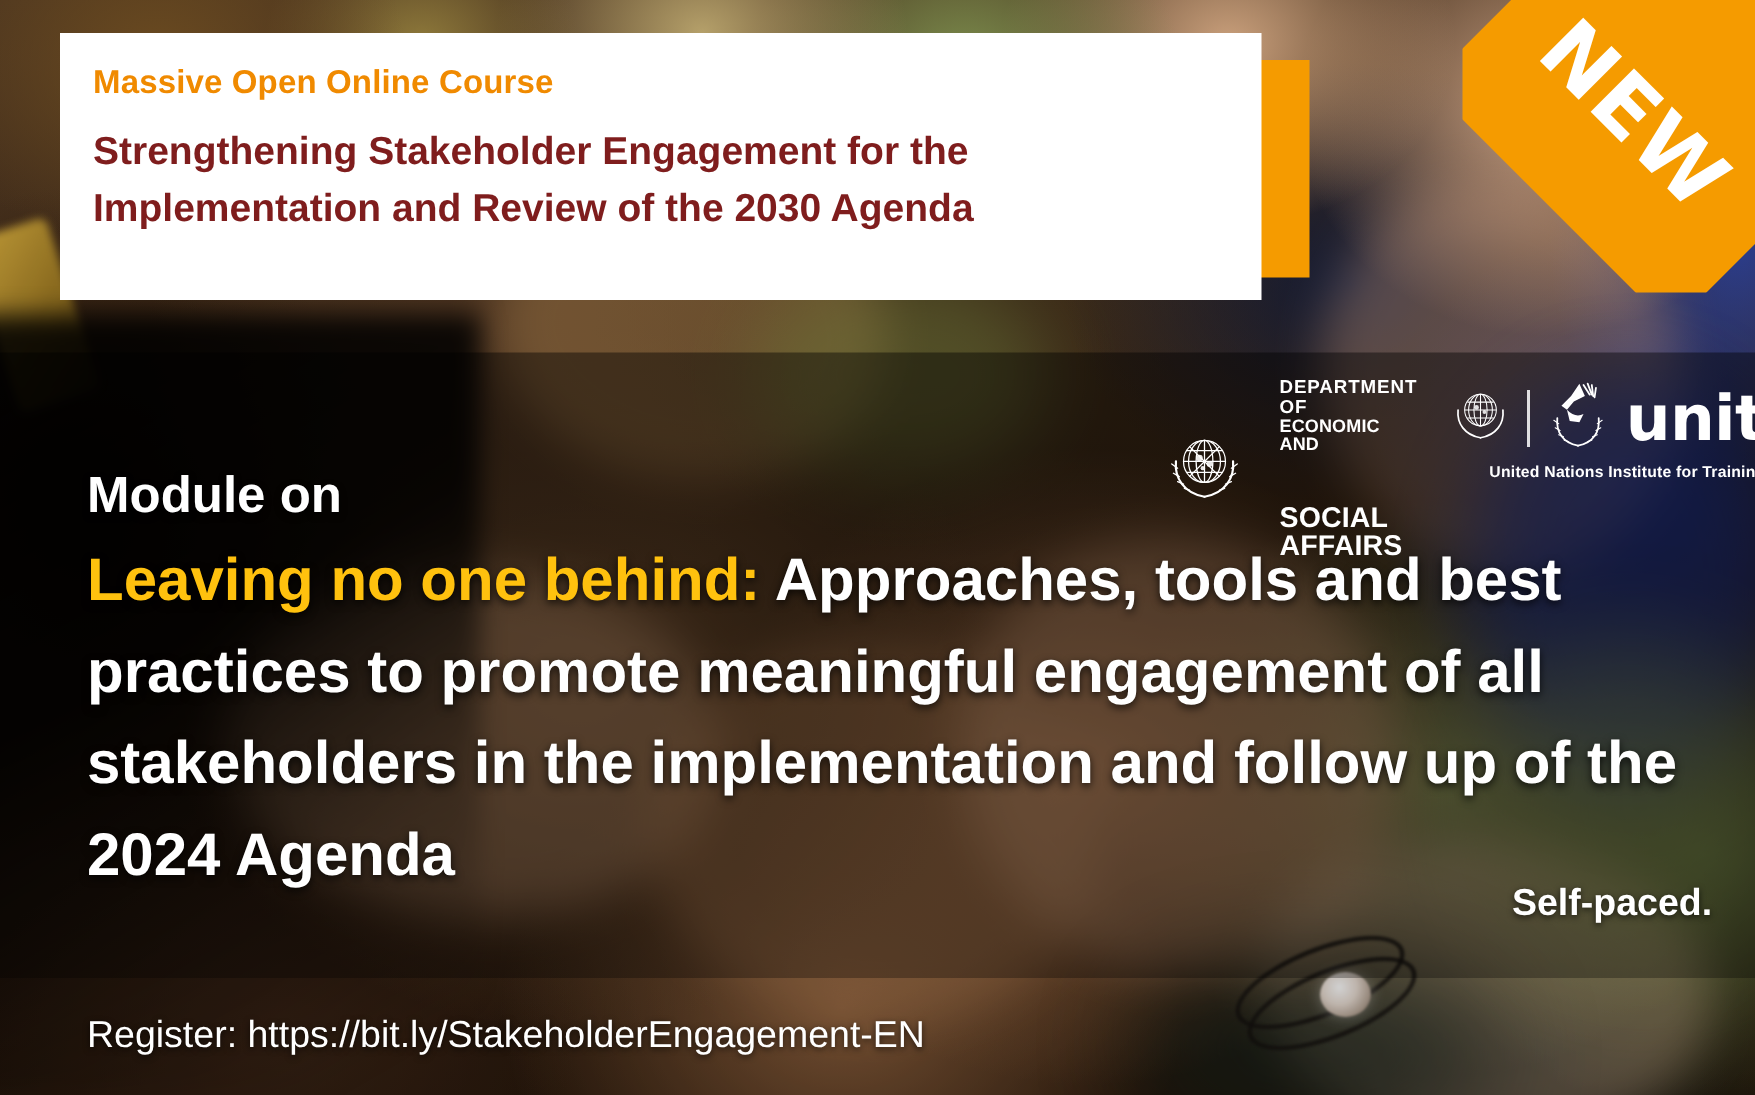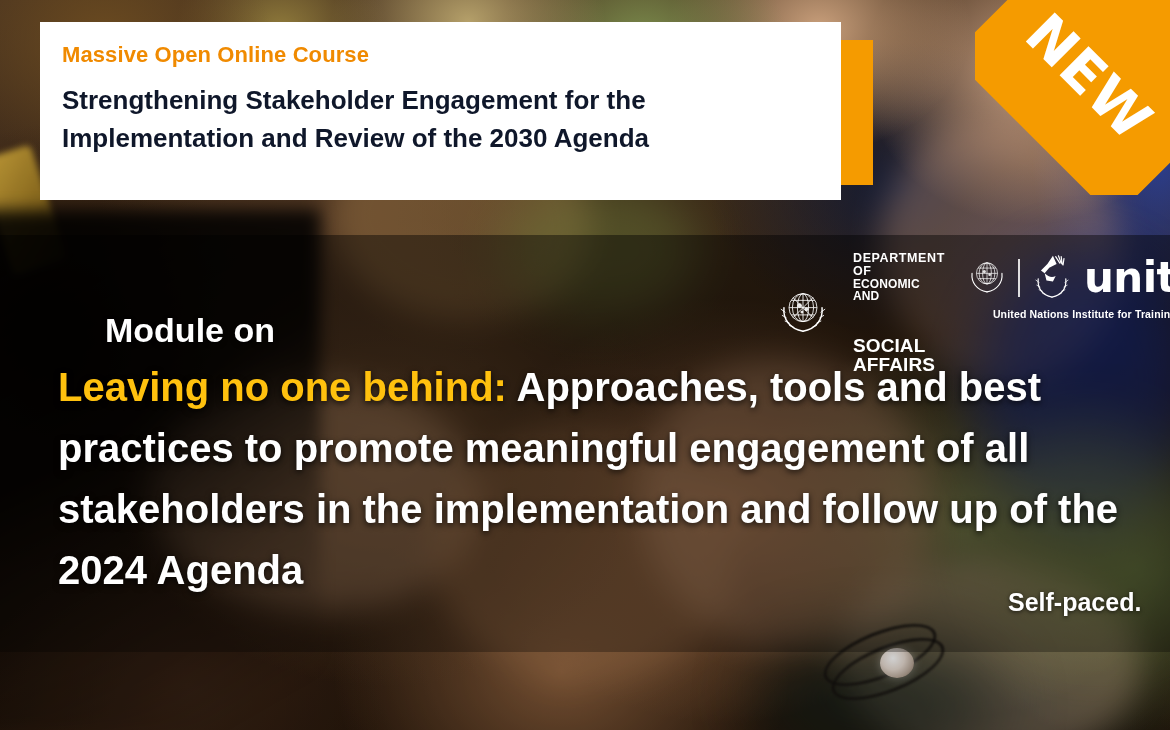--- a/index.html
+++ b/index.html
@@ -82,21 +82,21 @@
   
   #hdr-orange { position:absolute; left:62px; top:40px; width:811px; height:145px; background:#F59B00; }
   #hdr-card   { position:absolute; left:40px; top:22px; width:801px; height:178px; background:#FFFFFF; }
   #hdr-card .kicker {
     position:absolute; left:22px; top:20px;
     color:#F08A00; font-size:22px; font-weight:bold; letter-spacing:.1px;
     font-family:"Liberation Sans", sans-serif;
   }
   #hdr-card .course-title {
     position:absolute; left:22px; top:60px; width:760px;
-    color:#0f172a; font-size:26px; font-weight:bold; line-height:1.45;
+    color:#7f1d1d; font-size:26px; font-weight:bold; line-height:1.45;
     font-family:"Liberation Sans", sans-serif;
   }
 
   
   #logos { position:absolute; left:775px; top:252px; display:flex; align-items:flex-start; gap:20px; }
 
   .un-emblem { flex:0 0 auto; }
 
   .desa-lock { display:flex; align-items:center; gap:22px; }
   .desa-txt { color:#fff; line-height:1.02; }
@@ -110,21 +110,20 @@
   .unitar-word { color:#fff; font-size:42px; font-weight:bold; letter-spacing:-.5px;
                  line-height:.9; font-family:"DejaVu Sans", sans-serif; }
   .unitar-sub { color:#fff; font-size:10.5px; font-weight:bold; letter-spacing:.15px;
                 margin-top:4px; margin-left:28px; white-space:nowrap; }
 
   
   #headline { position:absolute; left:58px; top:310px; width:1090px; }
   #headline .mod {
     color:#ffffff; font-size:34px; font-weight:bold; line-height:1.18;
     text-shadow:0 2px 5px rgba(0,0,0,.75);
-    margin-left:47px;
   }
   #headline .body {
     margin-top:7px;
     font-size:40px; font-weight:bold; line-height:1.52;
     color:#ffffff; text-shadow:0 2px 6px rgba(0,0,0,.78);
   }
   #headline .body .hl { color:#FFC10E; }
 
   
   #selfpaced { position:absolute; left:1008px; top:588px;
@@ -264,14 +263,15 @@
 
   </div>
 
   <div id="headline">
     <div class="mod">Module on</div>
     <div class="body"><span class="hl">Leaving no one behind:</span><span> Approaches, tools and best practices to promote meaningful engagement of all stakeholders in the implementation and follow up of the 2024 Agenda</span></div>
   </div>
 
   <div id="selfpaced">Self-paced.</div>
 
+  <div id="register">Register: https://bit.ly/StakeholderEngagement-EN</div>
 
 </div>
 
 </body></html>

